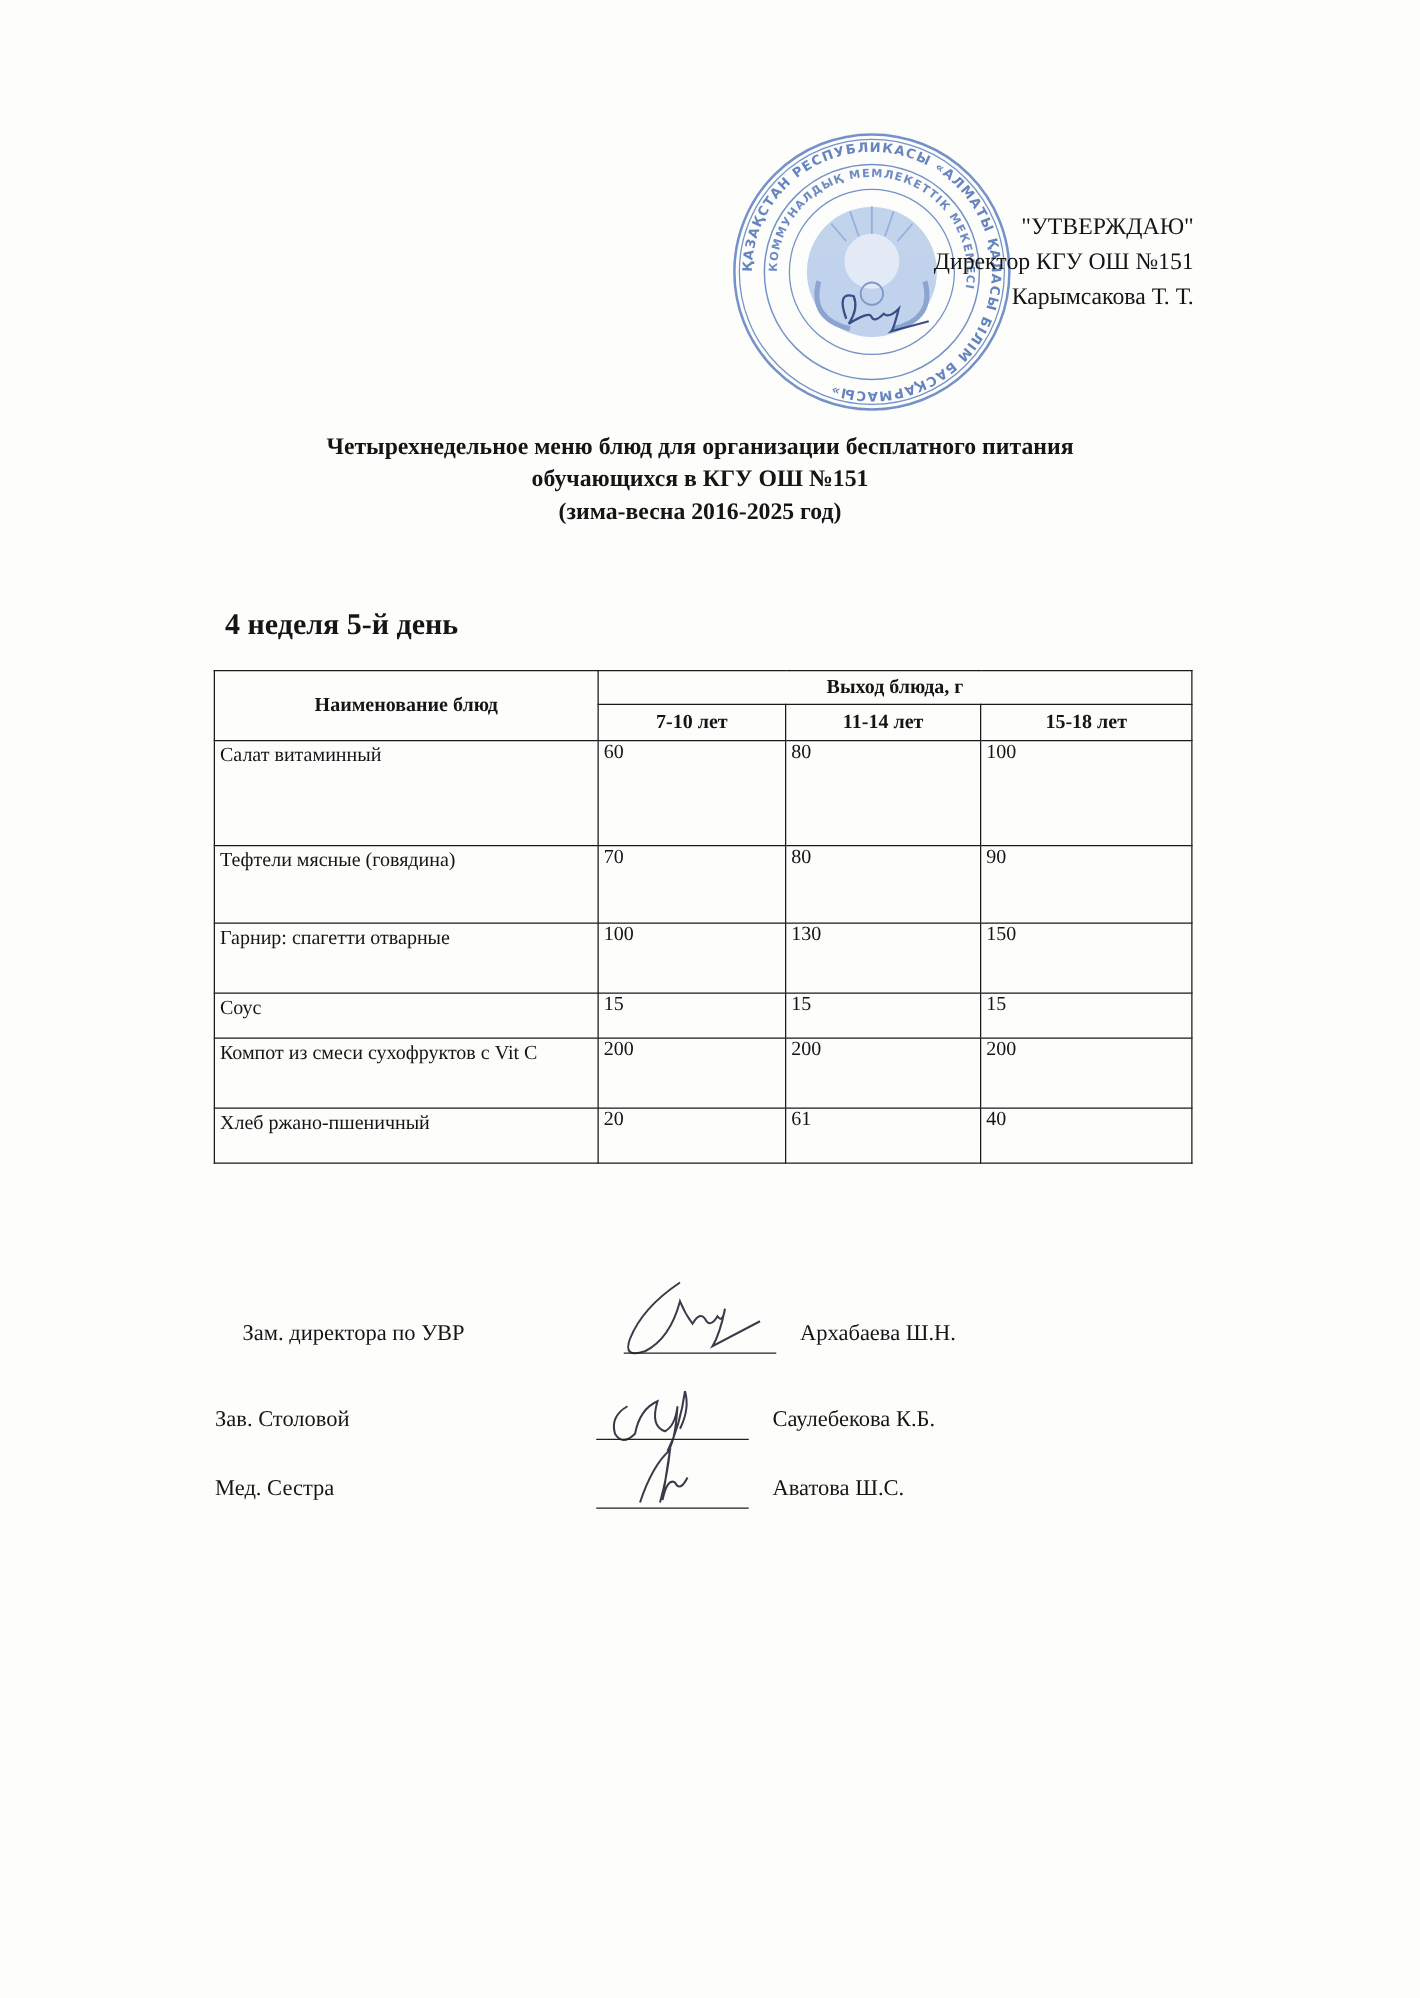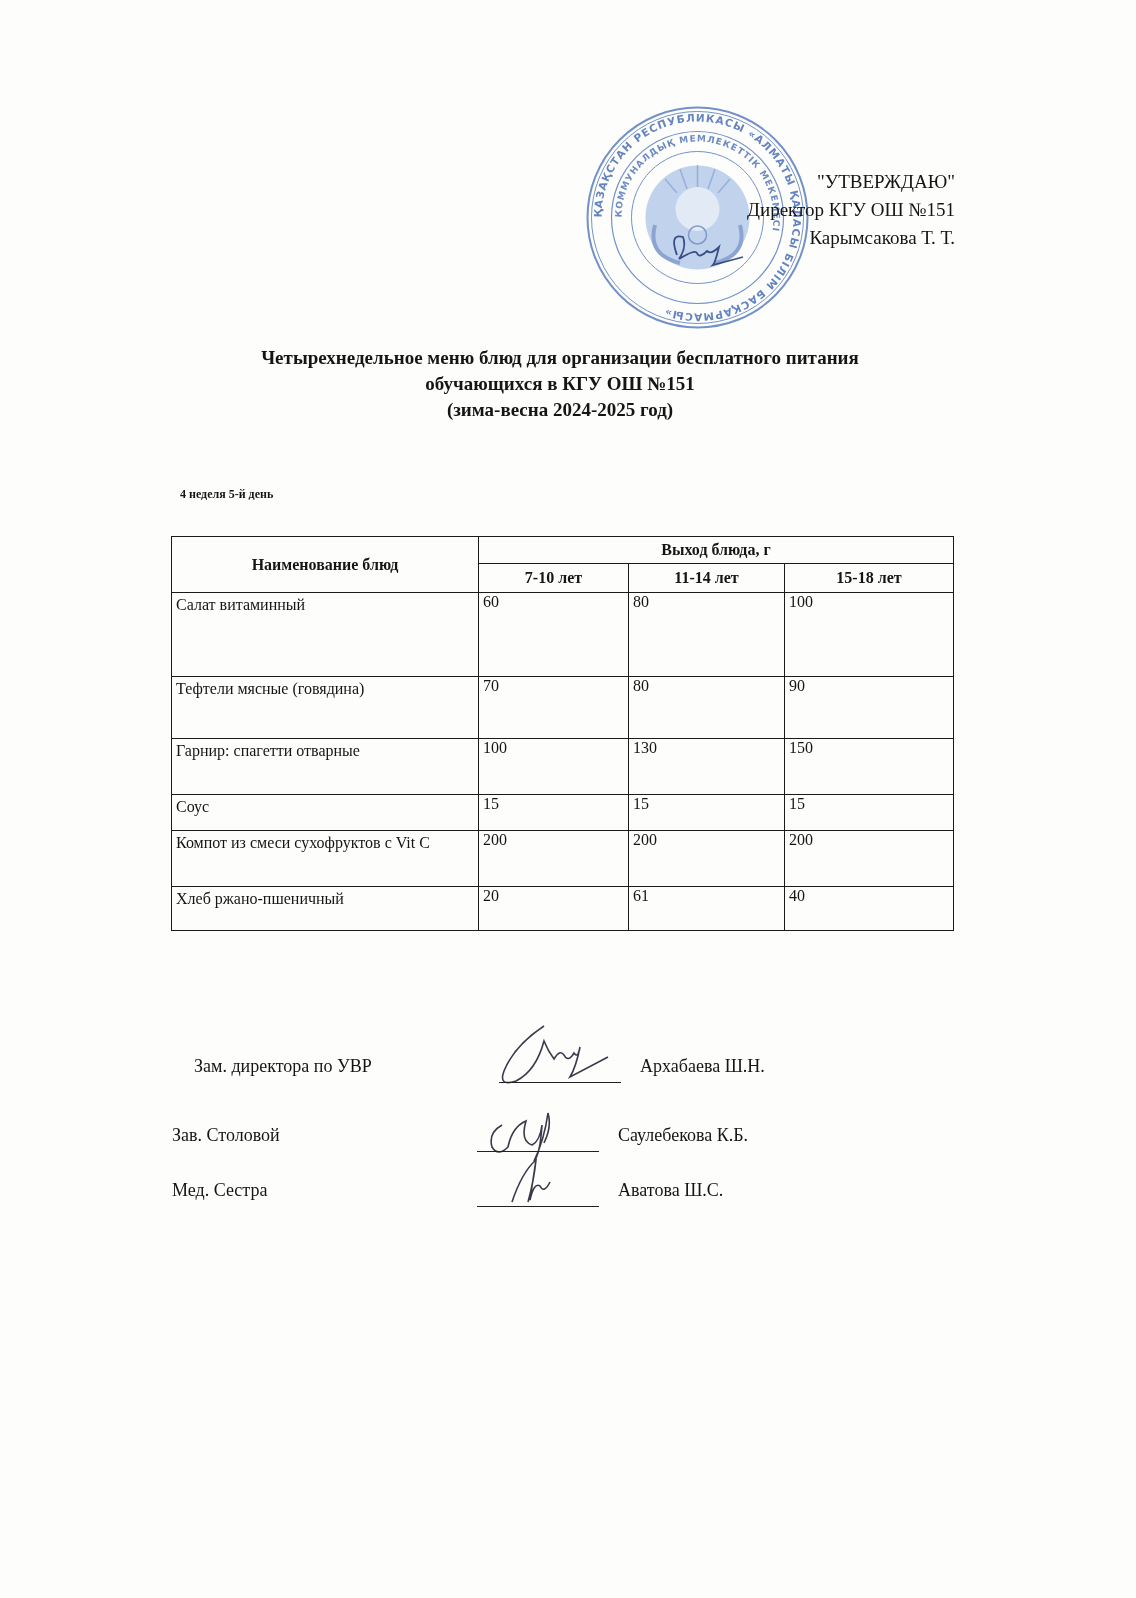--- a/index.html
+++ b/index.html
@@ -18,21 +18,21 @@
   .approve {
     left: 690px; top: 168px; width: 265px;
     text-align: right; font-size: 19px; line-height: 28px;
   }
   .approve div { white-space: nowrap; }
   .title {
     left: 150px; top: 345px; width: 820px;
     text-align: center; font-weight: bold; font-size: 19px; line-height: 26px;
   }
   .day-label {
-    left: 180px; top: 487px; font-weight: bold; font-size: 12px;
+    left: 180px; top: 487px; font-weight: bold; font-size: 24px;
   }
   table.menu {
     position: absolute; left: 171px; top: 536px; width: 783px;
     border-collapse: collapse; font-size: 16px; padding-left: 48px;
   }
   table.menu td, table.menu th {
     border: 1.5px solid #1a1a1a; padding: 0 4px; vertical-align: top;
   }
   table.menu th { font-weight: bold; text-align: center; vertical-align: middle; }
   .col-name { width: 298px; }
@@ -89,21 +89,21 @@
 
 <div class="abs approve">
   <div>"УТВЕРЖДАЮ"</div>
   <div>Директор КГУ ОШ №151</div>
   <div>Карымсакова Т. Т.</div>
 </div>
 
 <div class="abs title">
   <div>Четырехнедельное меню блюд для организации бесплатного питания</div>
   <div>обучающихся в КГУ ОШ №151</div>
-  <div>(зима-весна 2024-2025 год)</div>
+  <div>(зима-весна 2016-2025 год)</div>
 </div>
 
 <div class="abs day-label">4 неделя 5-й день</div>
 
 <table class="menu">
   <tbody>
       <tr class="h1">
     <th class="col-name" rowspan="2">Наименование блюд</th>
     <th colspan="3">Выход блюда, г</th>
   </tr>

